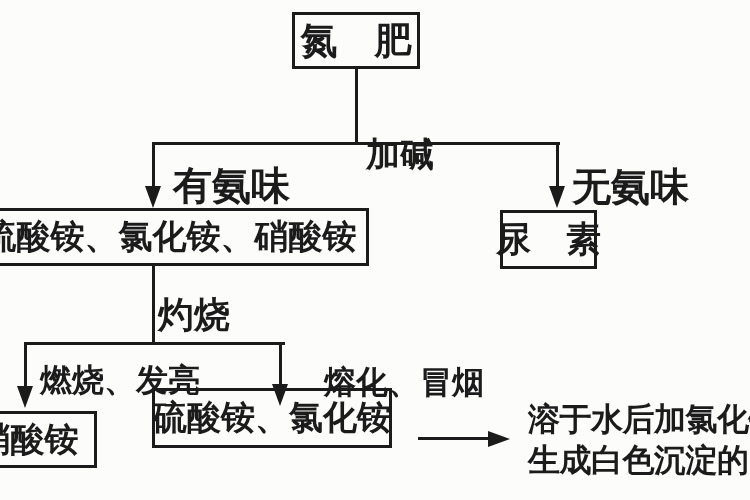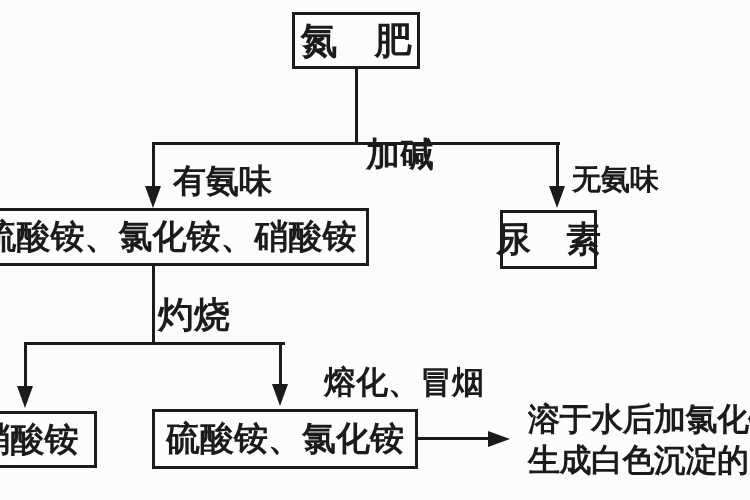--- a/index.html
+++ b/index.html
@@ -56,51 +56,52 @@
     <span>氮　肥</span>
   </div>
 
   <div class="vline" style="left:355px; top:69px; height:74px;"></div>
   <div class="lbl" style="left:366px; top:87px; font-size:34px;margin-top:45px;">加碱</div>
 
   <div class="hline" style="left:152px; top:142px; width:408px;"></div>
 
   <div class="vline" style="left:152px; top:142px; height:46px;"></div>
   <div class="arrow-down" style="left:145px; top:186px;"></div>
-  <div class="lbl" style="left:173px; top:159px; font-size:33px;">有氨味</div>
+  <div class="lbl" style="left:173px; top:159px; font-size:39px;">有氨味</div>
 
   <div class="vline" style="left:556px; top:142px; height:46px;"></div>
   <div class="arrow-down" style="left:549px; top:186px;"></div>
-  <div class="lbl" style="left:572px; top:160px; font-size:29px;font-family:Liberation Serif, serif;">无氨味</div>
+  <div class="lbl" style="left:572px; top:160px; font-size:39px;font-family:Liberation Serif, serif;">无氨味</div>
 
   <div class="box" style="left:-30px; top:208px; width:399px; height:58px;">
     <span>硫酸铵、氯化铵、硝酸铵</span>
   </div>
 
   <div class="box" style="left:500px; top:210px; width:97px; height:59px; font-size:35px;">
     <span>尿　素</span>
   </div>
 
   <div class="vline" style="left:152px; top:266px; height:78px;"></div>
   <div class="lbl" style="left:158px; top:291px; font-size:36px;">灼烧</div>
 
   <div class="hline" style="left:24px; top:342px; width:261px;"></div>
 
   <div class="vline" style="left:24px; top:342px; height:46px;"></div>
   <div class="arrow-down" style="left:17px; top:386px;"></div>
+  <div class="lbl" style="left:40px; top:359px; font-size:32px;">燃烧、发亮</div>
 
   <div class="vline" style="left:279px; top:342px; height:44px;"></div>
   <div class="arrow-down" style="left:272px; top:384px;"></div>
   <div class="lbl" style="left:316px; top:361px; font-size:32px;margin-left:8px;">熔化、冒烟</div>
 
   <div class="box" style="left:-42px; top:411px; width:139px; height:57px;">
     <span>硝酸铵</span>
   </div>
 
-  <div class="box" style="left:152px; top:409px; width:266px; height:60px;justify-content:center;">
+  <div class="box" style="left:152px; top:388px; width:240px; height:60px;justify-content:center;">
     <span>硫酸铵、氯化铵</span>
   </div>
 
   <div class="hline" style="left:418px; top:437px; width:74px;"></div>
   <div class="arrow-right" style="left:488px; top:431px;"></div>
 
   <div class="note" style="left:528px; top:399px;">
     <div>溶于水后加氯化钡</div>
     <div>生成白色沉淀的</div>
   </div>

